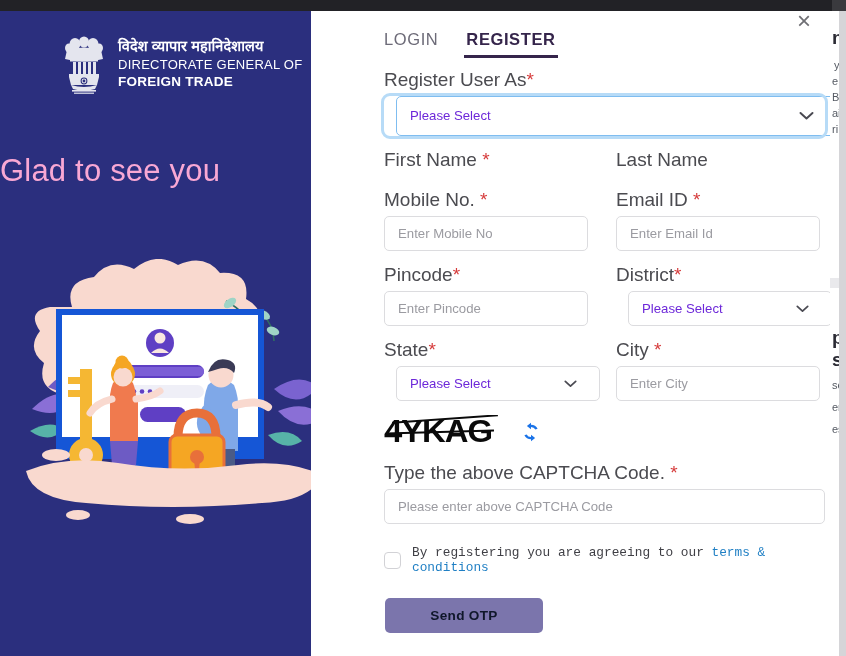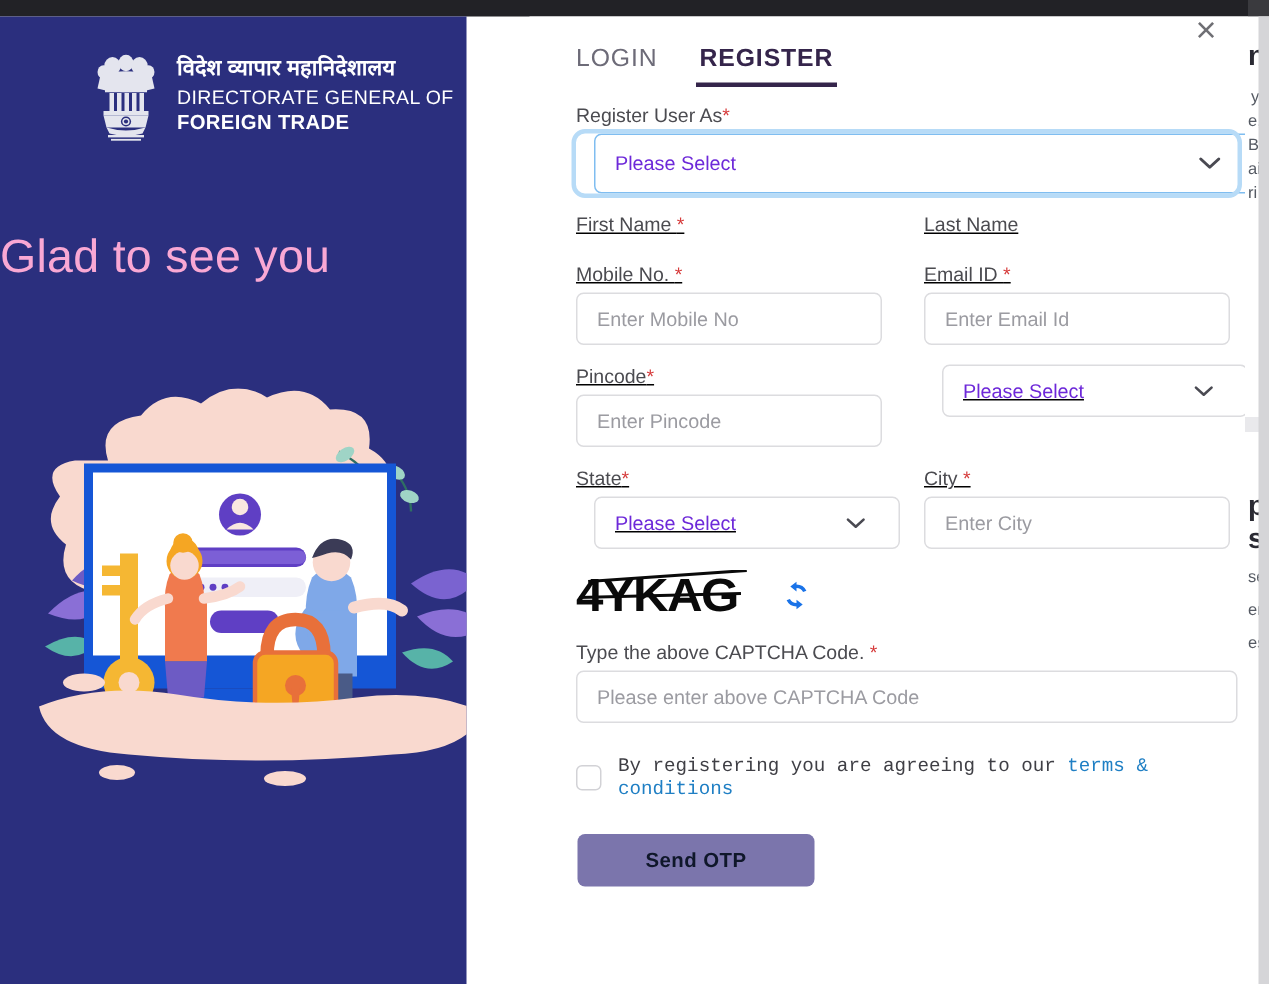--- a/index.html
+++ b/index.html
@@ -117,27 +117,27 @@
   }
   .tab.active::after {
     content: ""; position: absolute;
     left: -2px; right: -2px; bottom: 0;
     height: 3px; background: #35254b;
   }
 
   .form { position: absolute; left: 31px; top: 58px; width: 441px; }
 
   .lbl {
-    font-size: 13px; color: #4b4b50;
+    font-size: 19px; color: #4b4b50;
     margin-bottom: 5px; display: block;
   }
   .req { color: #d63b3b; }
 
   .row { display: flex; gap: 28px; margin-bottom: 13px; }
-  .col { width: 204px; text-decoration: underline; }
+  .col { width: 204px; }
   .full { width: 441px; }
 
   .ctl {
     width: 100%; box-sizing: border-box;
     height: 35px; border: 1px solid #dcdcdf; border-radius: 5px;
     background: #ffffff;
     font-size: 13.2px; color: #8f8f95;
     padding: 0 13px; line-height: 33px;
     outline: none;
   }
@@ -435,20 +435,21 @@
         </div>
       </div>
 
       
       <div class="row">
         <div class="col">
           <label class="lbl"><span>Pincode</span><span class="req">*</span></label>
           <input class="ctl" type="text" placeholder="Enter Pincode" style="">
         </div>
         <div class="col">
+          <label class="lbl"><span>District</span><span class="req">*</span></label>
           <div class="sel-wrap">
             <div class="sel">Please Select</div>
             <svg class="chev" width="13" height="8" viewBox="0 0 15 9">
                 <path d="M1.5 1.5 L7.5 7 L13.5 1.5" stroke="#4a4a52" stroke-width="2" fill="none" stroke-linecap="round" stroke-linejoin="round"></path>
               </svg>
           </div>
         </div>
       </div>
 
       

